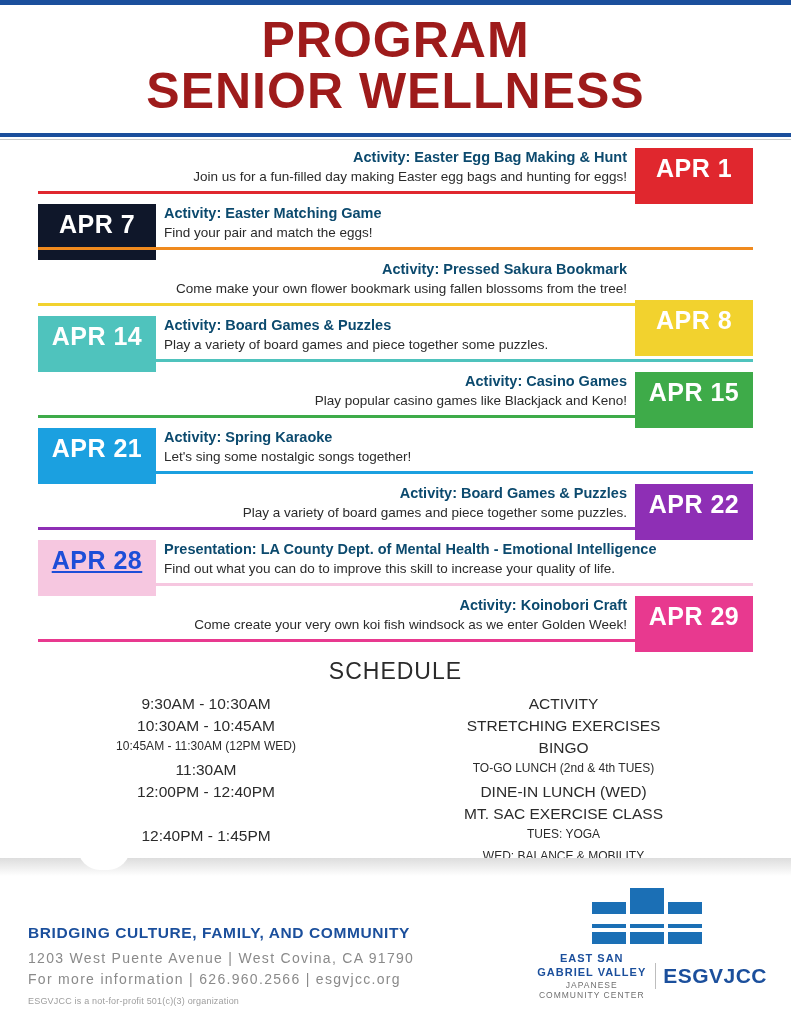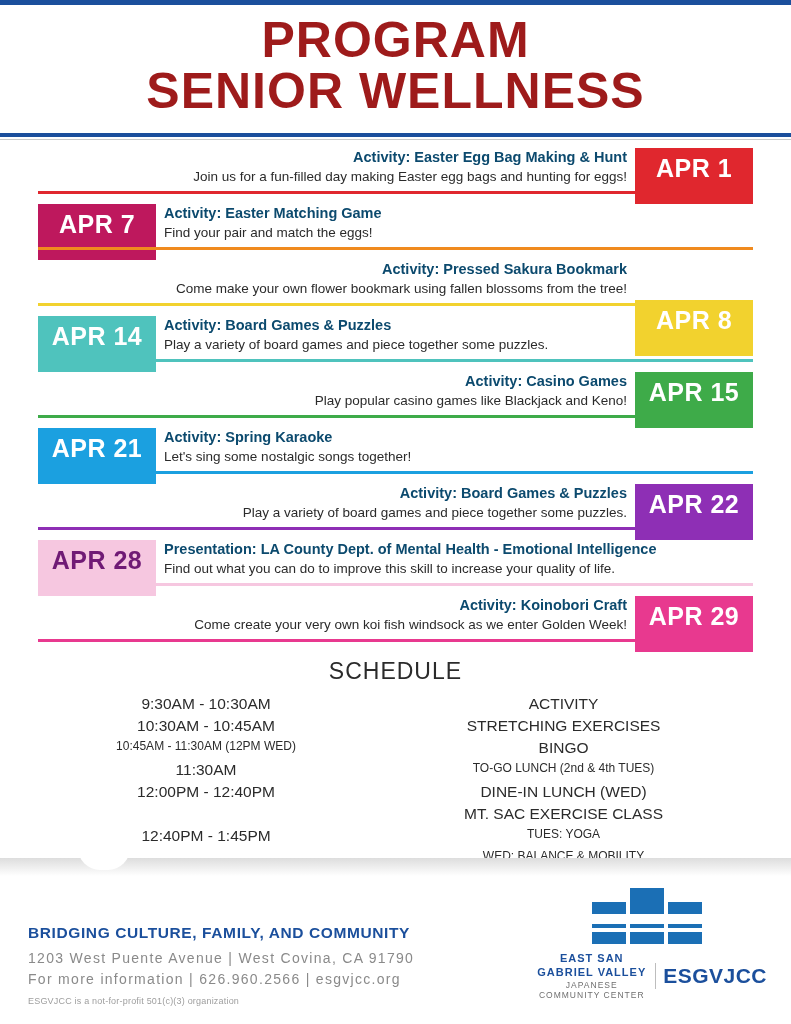--- a/index.html
+++ b/index.html
@@ -261,21 +261,21 @@
 <div class="events" id="event-list">
     <div class="event-row right">
       <div class="badge" style="background: rgb(224, 39, 46);">APR 1</div>
       <div class="texts">
         <div class="event-title">Activity: Easter Egg Bag Making &amp; Hunt</div>
         <div class="event-desc">Join us for a fun-filled day making Easter egg bags and hunting for eggs!</div>
       </div>
       <div class="event-underline" style="background: rgb(224, 39, 46);"></div>
     </div>
     <div class="event-row left">
-      <div class="badge" style="background: #be185d;">APR 7</div>
+      <div class="badge" style="background: #0f172a;">APR 7</div>
       <div class="texts">
         <div class="event-title">Activity: Easter Matching Game</div>
         <div class="event-desc">Find your pair and match the eggs!</div>
       </div>
       <div class="event-underline" style="background: rgb(240, 138, 30);"></div>
     </div>
     <div class="event-row right">
       <div class="badge" style="background: rgb(242, 210, 46); margin-top: 40px;">APR 8</div>
       <div class="texts">
         <div class="event-title">Activity: Pressed Sakura Bookmark</div>
@@ -309,21 +309,21 @@
     </div>
     <div class="event-row right">
       <div class="badge" style="background: rgb(142, 47, 181);">APR 22</div>
       <div class="texts">
         <div class="event-title">Activity: Board Games &amp; Puzzles</div>
         <div class="event-desc">Play a variety of board games and piece together some puzzles.</div>
       </div>
       <div class="event-underline" style="background: rgb(142, 47, 181);"></div>
     </div>
     <div class="event-row left">
-      <div class="badge" style="background: rgb(246, 199, 224); color: #701a75;">APR 28</div>
+      <div class="badge" style="background: rgb(246, 199, 224); color: #1d4ed8; text-decoration: underline;">APR 28</div>
       <div class="texts">
         <div class="event-title">Presentation: LA County Dept. of Mental Health - Emotional Intelligence</div>
         <div class="event-desc">Find out what you can do to improve this skill to increase your quality of life.</div>
       </div>
       <div class="event-underline" style="background: rgb(246, 199, 224);"></div>
     </div>
     <div class="event-row right">
       <div class="badge" style="background: rgb(232, 57, 143);">APR 29</div>
       <div class="texts">
         <div class="event-title">Activity: Koinobori Craft</div>

